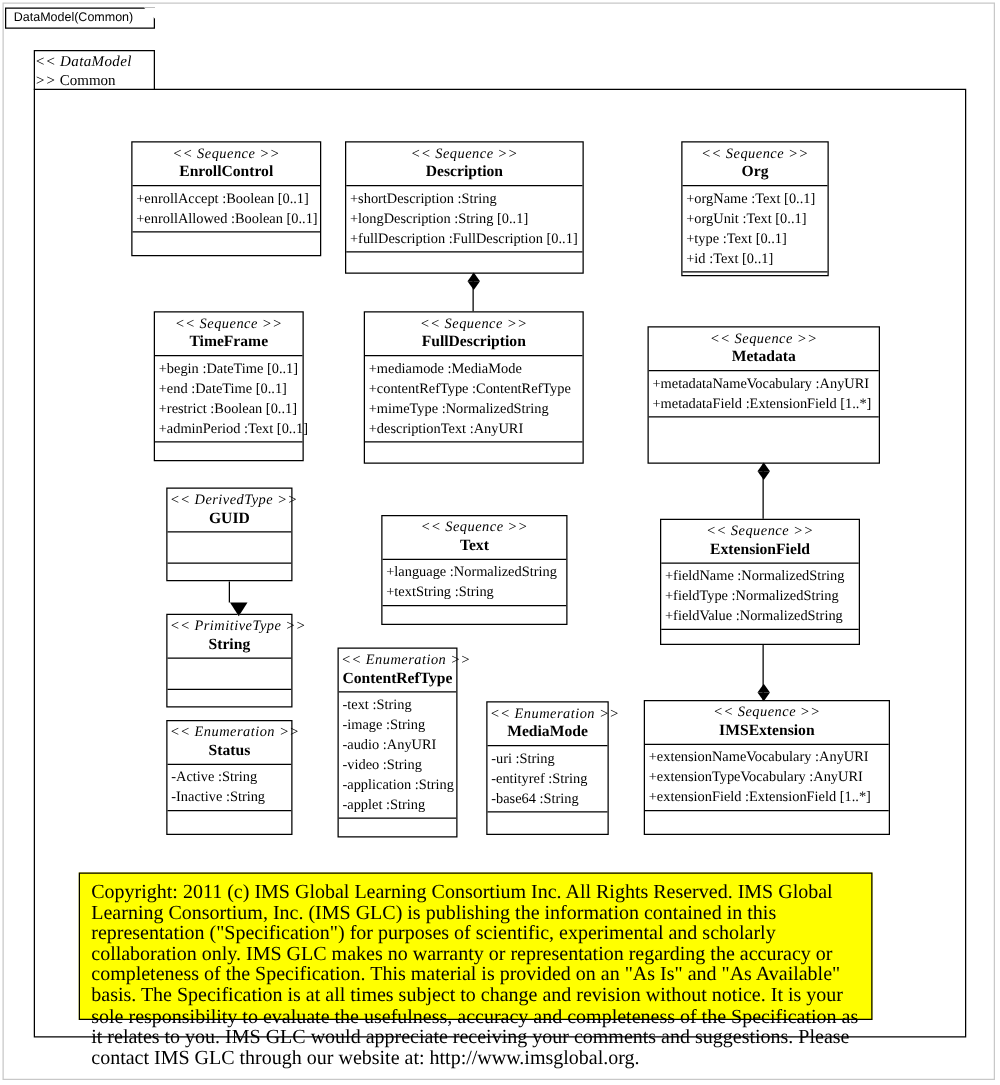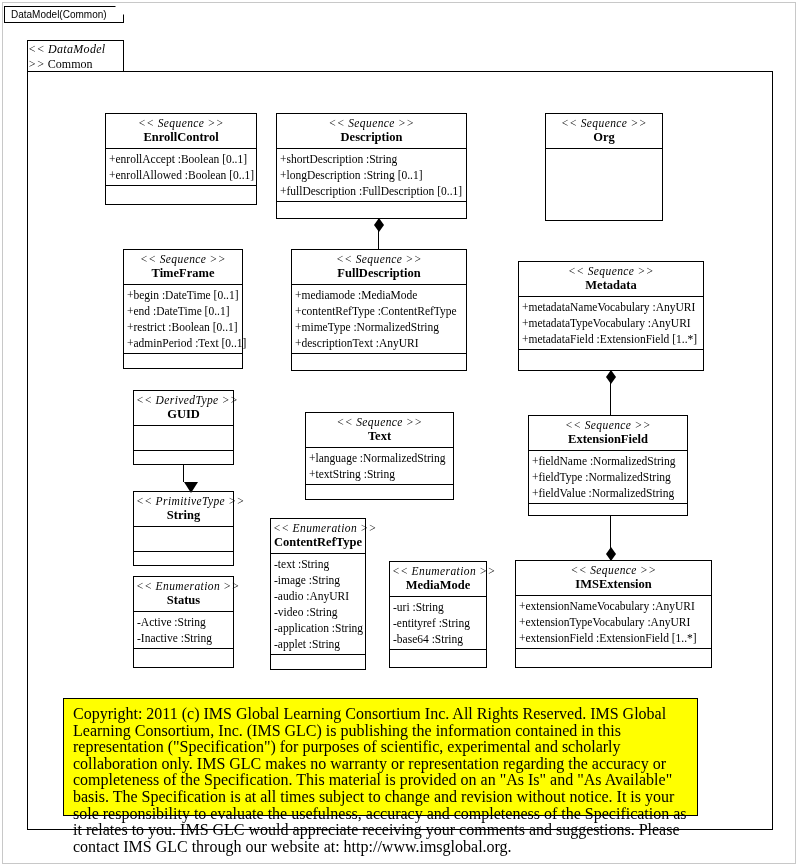--- a/index.html
+++ b/index.html
@@ -273,20 +273,26 @@
       <div class="row">+fullDescription  :FullDescription  [0..1]</div>
     </div>
     <div class="ops"></div>
   </div>
 
   <div class="uml" style="left:545px; top:113px; width:118px; height:108px;">
     <div class="hdr">
       <span class="stereo">&lt;&lt; Sequence &gt;&gt;</span>
       <span class="cname">Org</span>
     </div>
+    <div class="attrs">
+      <div class="row">+orgName :Text [0..1]</div>
+      <div class="row">+orgUnit :Text [0..1]</div>
+      <div class="row">+type :Text [0..1]</div>
+      <div class="row">+id :Text [0..1]</div>
+    </div>
     <div class="ops"></div>
   </div>
 
   <div class="uml" style="left:123px; top:249px; width:120px; height:120px;">
     <div class="hdr">
       <span class="stereo">&lt;&lt; Sequence &gt;&gt;</span>
       <span class="cname">TimeFrame</span>
     </div>
     <div class="attrs">
       <div class="row">+begin :DateTime [0..1]</div>
@@ -311,21 +317,20 @@
     <div class="ops"></div>
   </div>
 
   <div class="uml" style="left:518px; top:261px; width:186px; height:110px;">
     <div class="hdr">
       <span class="stereo">&lt;&lt; Sequence &gt;&gt;</span>
       <span class="cname">Metadata</span>
     </div>
     <div class="attrs">
       <div class="row">+metadataNameVocabulary  :AnyURI</div>
-      <div class="row">+metadataTypeVocabulary  :AnyURI</div>
       <div class="row">+metadataField :ExtensionField  [1..*]</div>
     </div>
     <div class="ops"></div>
   </div>
 
   <div class="uml empty-attrs" style="left:133px; top:390px; width:101px; height:75px;">
     <div class="hdr">
       <span class="stereo">&lt;&lt; DerivedType &gt;&gt;</span>
       <span class="cname">GUID</span>
     </div>

